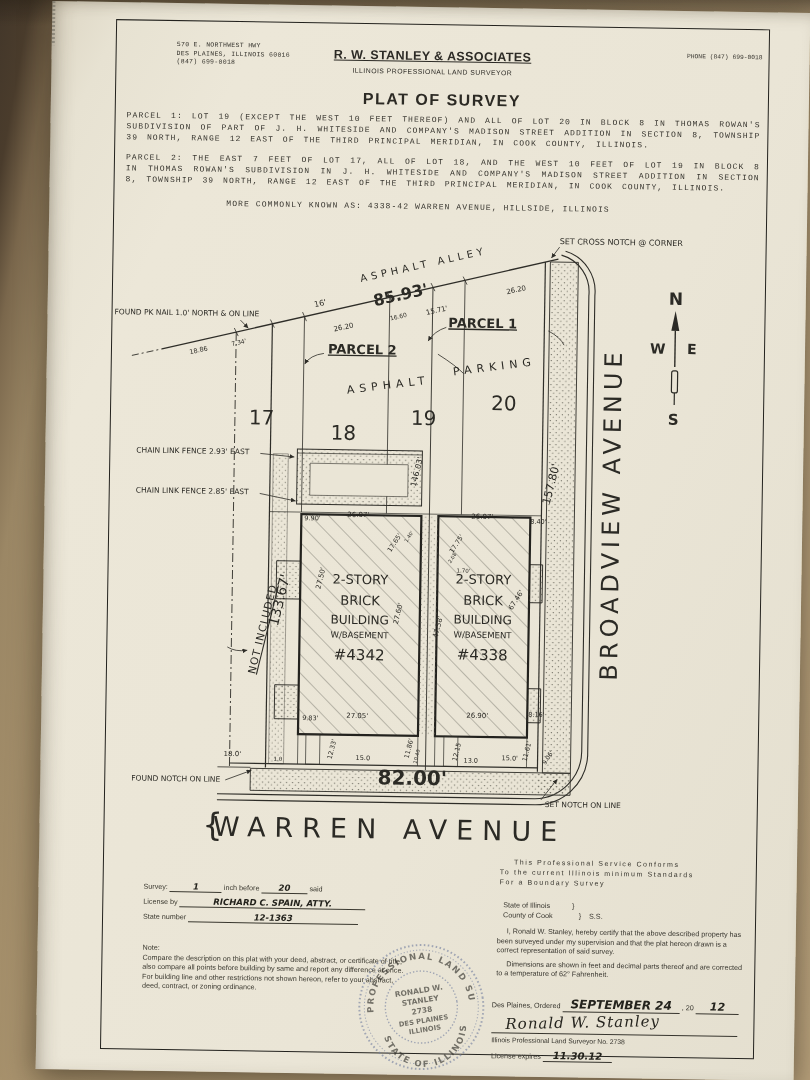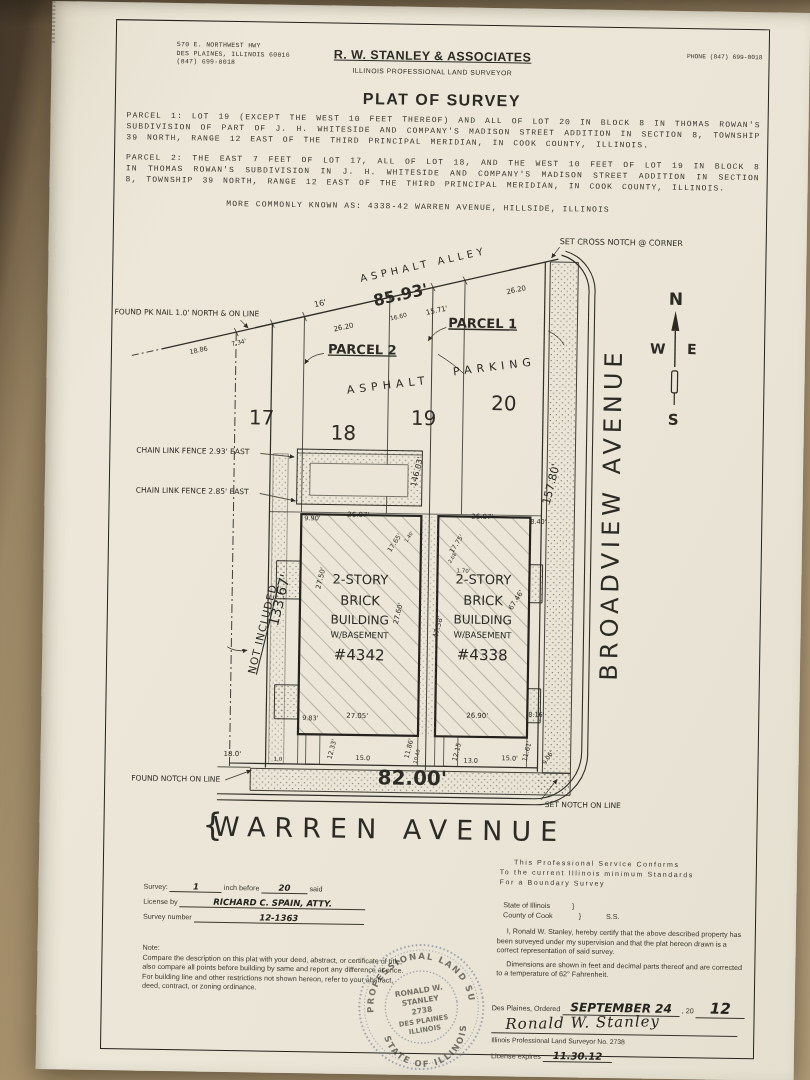--- a/index.html
+++ b/index.html
@@ -265,47 +265,47 @@
         <span class="u hw" style="width:52px;">1</span>
         <span>inch before</span>
         <span class="u hw" style="width:46px;">20</span>
         <span>said</span>
       </div>
       <div class="row">
         <span>License by</span>
         <span class="u hw" style="width:186px;">RICHARD C. SPAIN, ATTY.</span>
       </div>
       <div class="row">
-        <span>Survey number</span>
+        <span>State number</span>
         <span class="u hw" style="width:170px;">12-1363</span>
       </div>
     </div>
 
     <div class="abs noteblk">
       <div>Note:</div>
       <div class="pre">Compare the description on this plat with your deed, abstract, or certificate of title, also compare all points before building by same and report any difference at once. For building line and other restrictions not shown hereon, refer to your abstract, deed, contract, or zoning ordinance.</div>
     </div>
 
     <div class="abs conf pre" style="text-indent:14px;">This Professional Service Conforms
 To the current Illinois minimum Standards
 For a Boundary Survey</div>
     <div class="abs stco">
       <div><span>State of Illinois</span><span style="margin-left:22px;">}</span></div>
-      <div><span>County of Cook</span><span style="margin-left:26px;">}</span><span style="margin-left:25px;">S.S.</span></div>
+      <div><span>County of Cook</span><span style="margin-left:26px;">}</span><span style="margin-left:8px;">S.S.</span></div>
     </div>
     <div class="abs certp">
       <div>I, Ronald W. Stanley, hereby certify that the above described property has been surveyed under my supervision and that the plat hereon drawn is a correct representation of said survey.</div>
       <div style="margin-top:4px;">Dimensions are shown in feet and decimal parts thereof and are corrected to a temperature of 62° Fahrenheit.</div>
     </div>
 
     <div class="abs daterow">
       <span>Des Plaines, Ordered</span>
       <span class="hw" style="font-size:12px;border-bottom:.9px solid #37352e;padding:0 8px;">SEPTEMBER 24</span>
       <span>, 20</span>
-      <span class="hw" style="font-size:15px;border-bottom:.9px solid #37352e;padding:0 14px;">12</span>
+      <span class="hw" style="font-size:11px;border-bottom:.9px solid #37352e;padding:0 14px;">12</span>
     </div>
     <div class="abs script signame">Ronald W. Stanley</div>
     <div class="abs sigline"></div>
     <div class="abs lsno">Illinois Professional Land Surveyor No. 2738</div>
     <div class="abs licrow">
       <span>License expires</span>
       <span class="hw" style="font-size:10px;border-bottom:.9px solid #37352e;padding:0 10px;">11.30.12</span>
     </div>
 
     <svg class="abs" style="left:244px;top:904px;opacity:.62;transform:rotate(-10deg);" width="152" height="160" viewBox="0 0 152 160">

